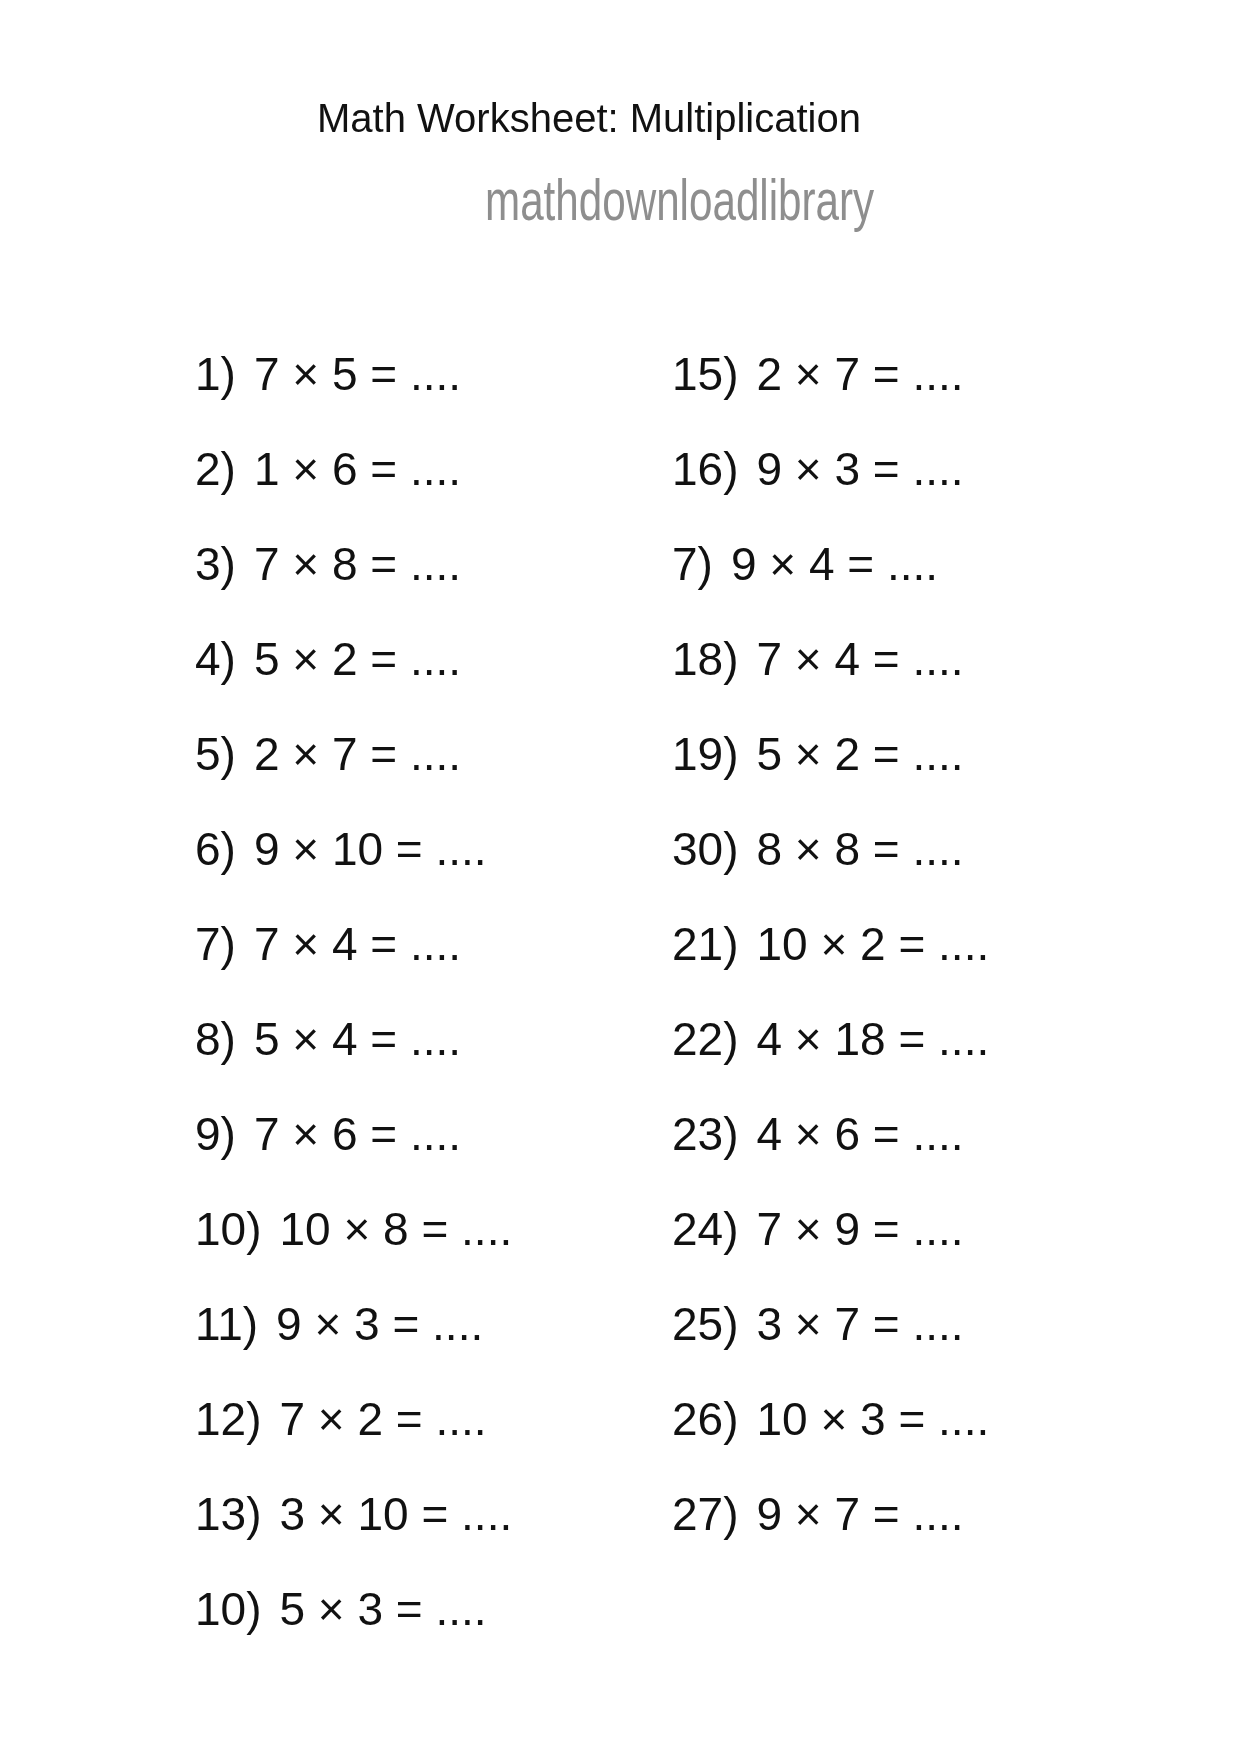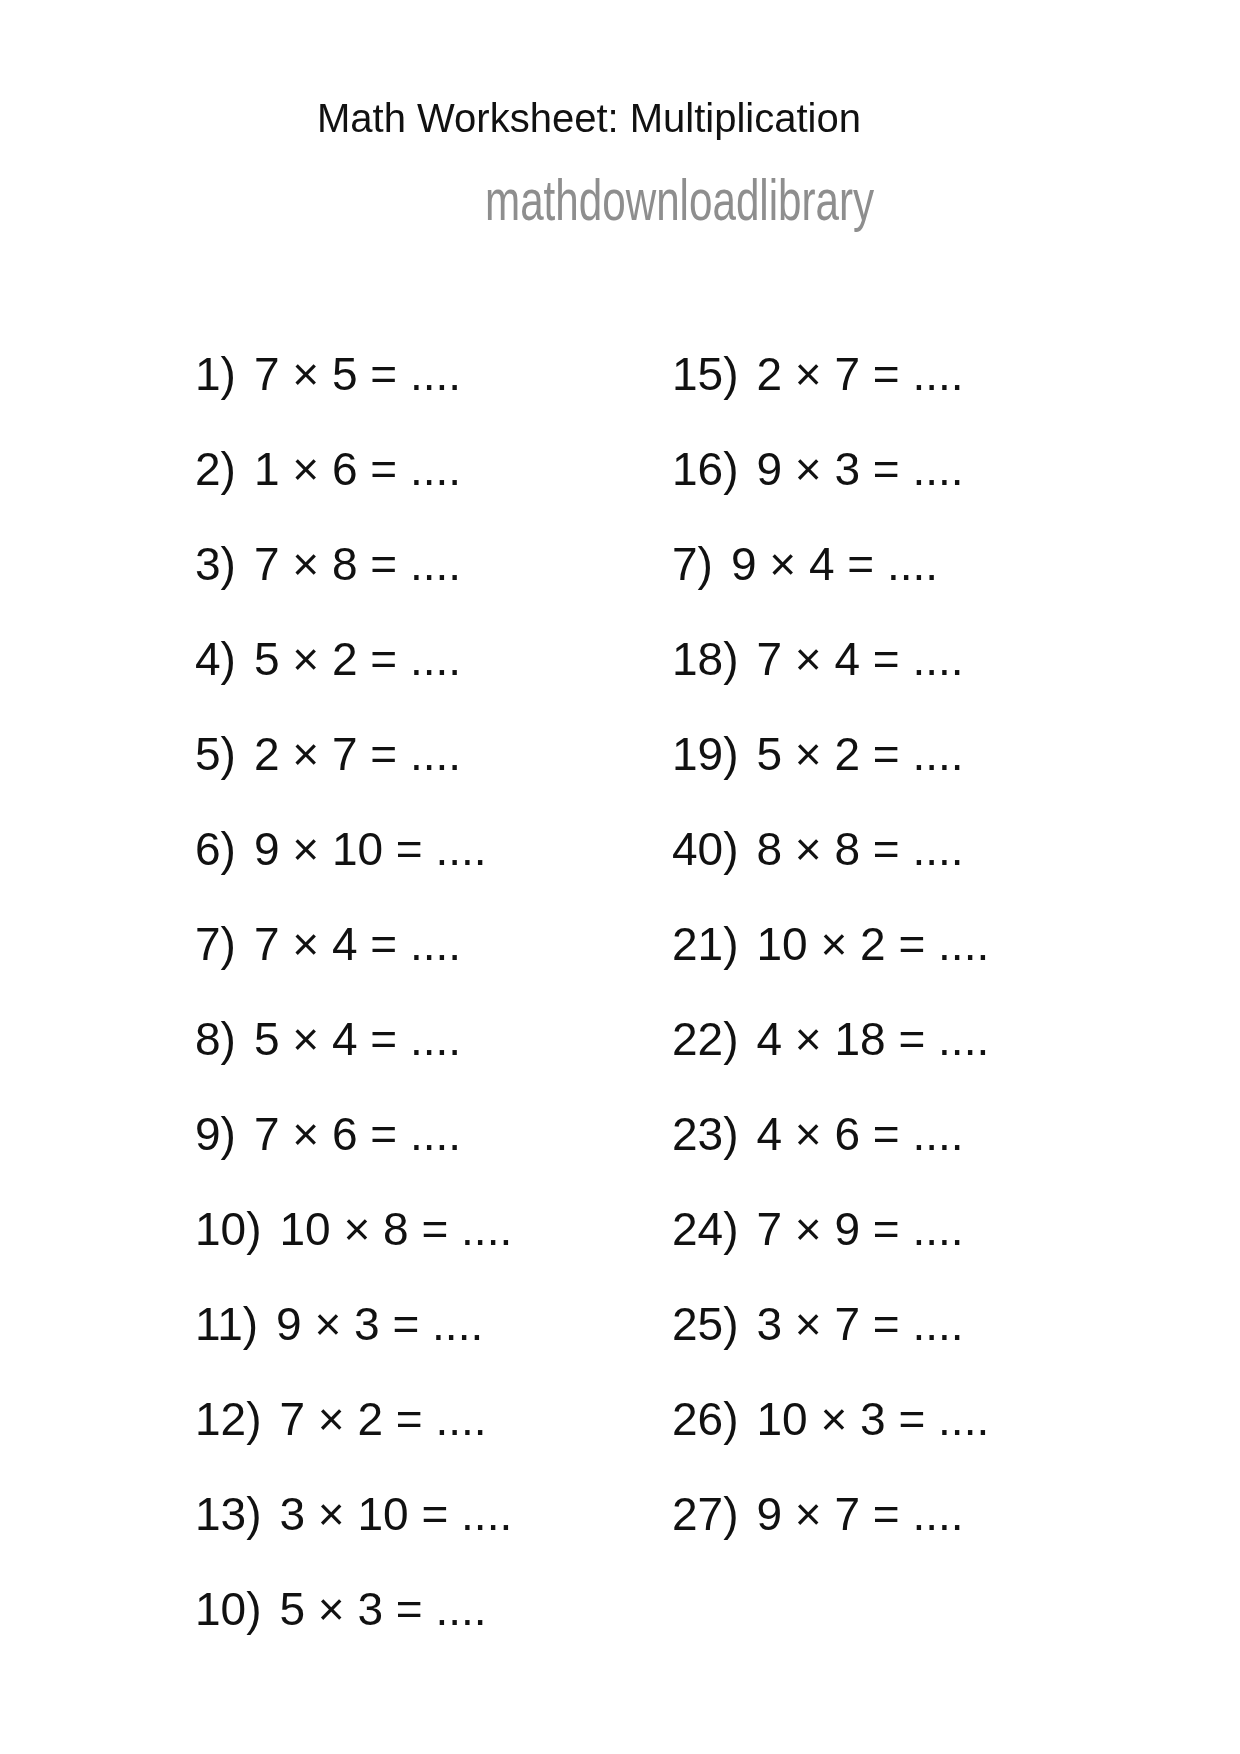--- a/index.html
+++ b/index.html
@@ -162,21 +162,21 @@
     <span class="num">18)</span>
     <span class="expr">7 × 4 = ....</span>
   </div>
 
   <div class="row">
     <span class="num">19)</span>
     <span class="expr">5 × 2 = ....</span>
   </div>
 
   <div class="row">
-    <span class="num">40)</span>
+    <span class="num">30)</span>
     <span class="expr">8 × 8 = ....</span>
   </div>
 
   <div class="row">
     <span class="num">21)</span>
     <span class="expr">10 × 2 = ....</span>
   </div>
 
   <div class="row">
     <span class="num">22)</span>

